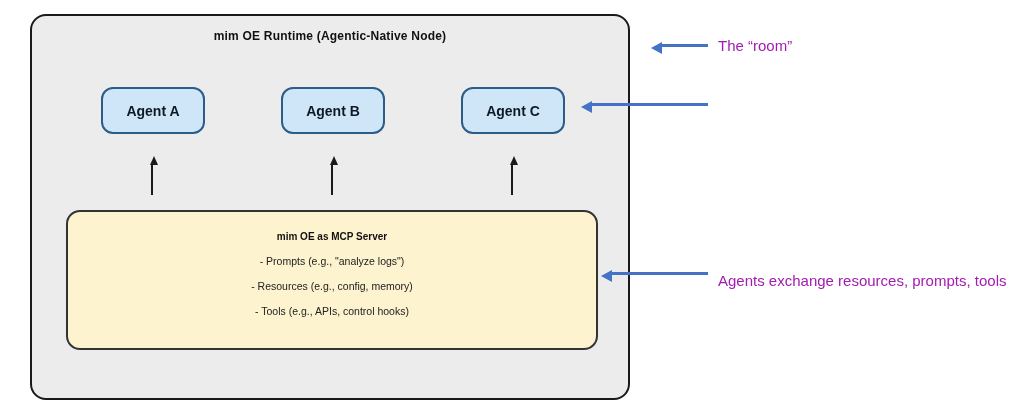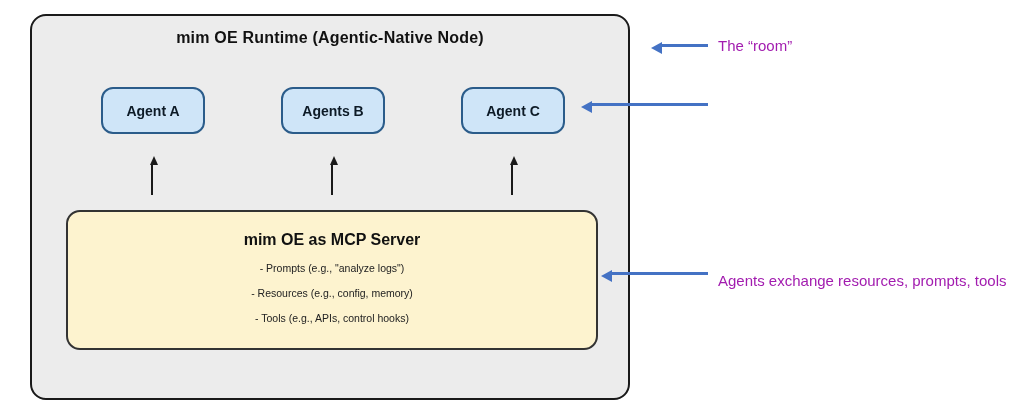--- a/index.html
+++ b/index.html
@@ -17,21 +17,21 @@
   .canvas{position:relative;width:1024px;height:420px;background:#ffffff;overflow:hidden;}
 
   .runtime-box{
     position:absolute;left:30px;top:14px;width:600px;height:386px;
     background:var(--runtime-fill);
     border:2px solid var(--runtime-border);
     border-radius:16px;box-sizing:border-box;
   }
   .runtime-title{
     position:absolute;top:13px;left:0;width:100%;text-align:center;
-    font-weight:bold;font-size:16px;letter-spacing:.2px;
+    font-weight:bold;font-size:12px;letter-spacing:.2px;
   }
 
   .agent{
     position:absolute;top:71px;width:104px;height:47px;
     background:var(--agent-fill);
     border:2px solid var(--agent-border);
     border-radius:12px;box-sizing:border-box;
     display:flex;align-items:center;justify-content:center;
     font-weight:bold;font-size:14px;color:#0d1a26;
   }
@@ -52,21 +52,21 @@
   .up-b{left:299px;}
   .up-c{left:479px;}
 
   .mcp-box{
     position:absolute;left:34px;top:194px;width:532px;height:140px;
     background:var(--mcp-fill);
     border:2px solid var(--mcp-border);
     border-radius:14px;box-sizing:border-box;
     text-align:center;
   }
-  .mcp-title{margin-top:19px;font-weight:bold;font-size:16px;}
+  .mcp-title{margin-top:19px;font-weight:bold;font-size:10px;}
   .mcp-item{margin-top:13px;font-size:10.5px;color:#222;}
 
   .annotation-text{
     position:absolute;font-size:15px;color:#a21caf;white-space:nowrap;
   }
   .arrow-left{
     position:absolute;height:0;border-top:3px solid var(--arrow-blue);
   }
   .arrow-left::before{
     content:"";position:absolute;left:-11px;top:-5px;width:0;height:0;
@@ -85,21 +85,21 @@
 
 <div class="canvas">
 
   <div class="runtime-box">
     <div class="runtime-title">mim OE Runtime (Agentic-Native Node)</div>
 
     <div class="agent agent-a">
       <span>Agent A</span>
     </div>
     <div class="agent agent-b">
-      <span>Agents B</span>
+      <span>Agent B</span>
     </div>
     <div class="agent agent-c">
       <span>Agent C</span>
     </div>
 
     <div class="arrow-up up-a"></div>
     <div class="arrow-up up-b"></div>
     <div class="arrow-up up-c"></div>
 
     <div class="mcp-box">

